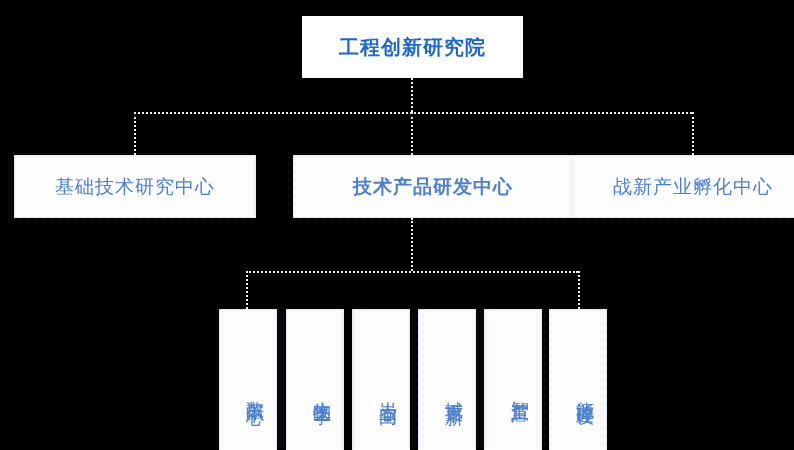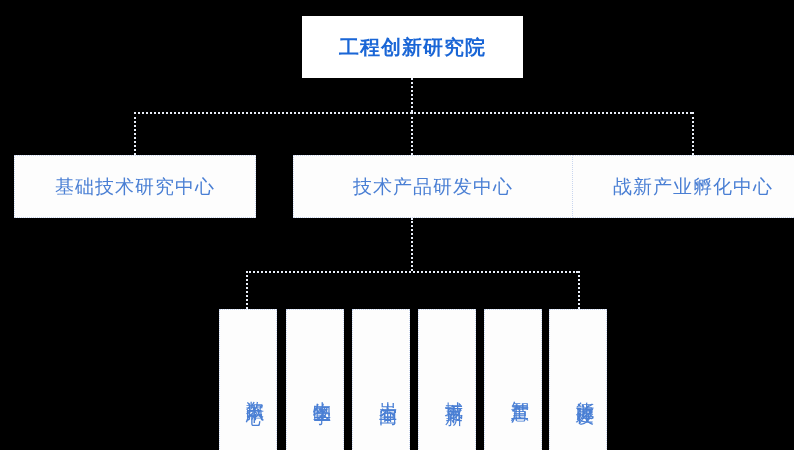--- a/index.html
+++ b/index.html
@@ -47,21 +47,21 @@
   }
 
   .node-mid {
     top: 139px;
     height: 63px;
     font-size: 19px;
     letter-spacing: 1px;
   }
 
   .node-mid-1 { left: -2px;  width: 242px; }
-  .node-mid-2 { left: 277px; width: 280px; }
+  .node-mid-2 { left: 277px; width: 280px; font-weight: bold; }
   .node-mid-3 { left: 556px; width: 242px; }
 
   .node-leaf {
     top: 293px;
     height: 160px;
     width: 58px;
     font-size: 18px;
     line-height: 1.45;
     writing-mode: vertical-rl;
     text-orientation: upright;

